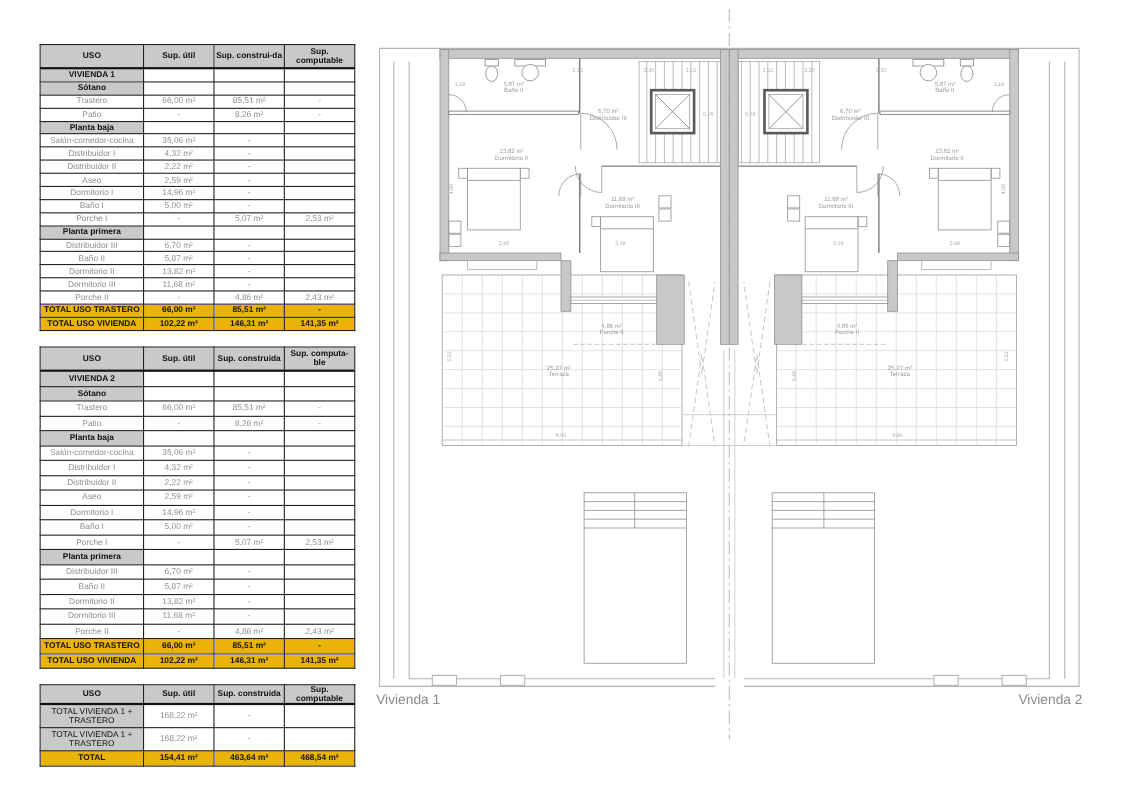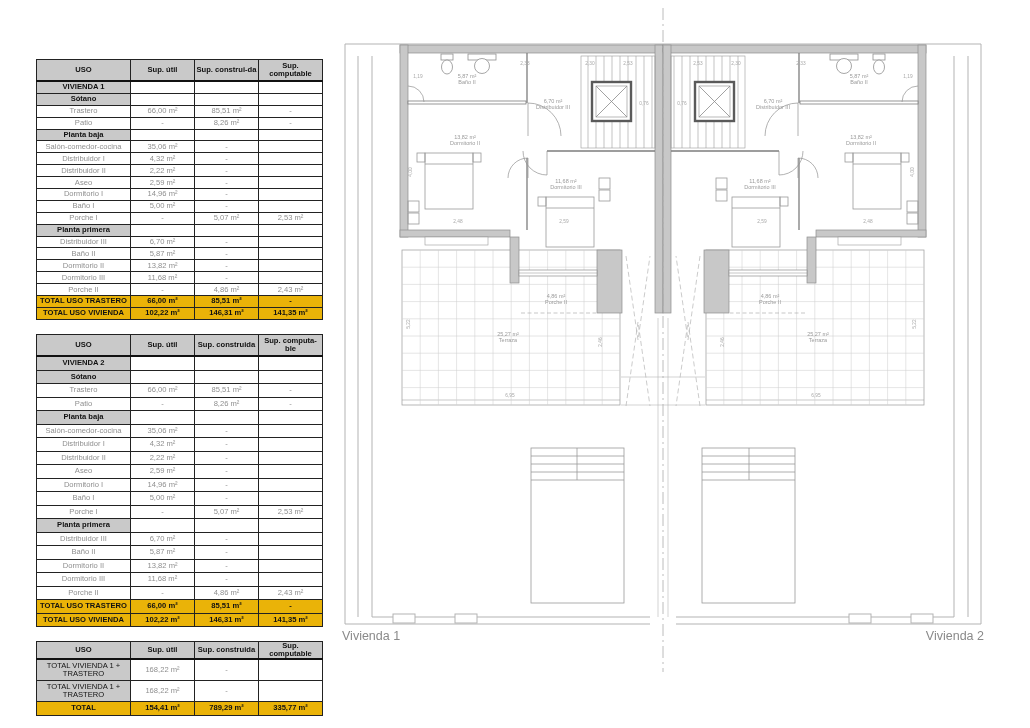--- a/index.html
+++ b/index.html
@@ -1,20 +1,20 @@
 <!DOCTYPE html>
 <html><head>
 <meta charset="utf-8">
 <style>
   html,body{margin:0;padding:0;background:#ffffff;}
   .page{position:relative;width:1030px;height:728px;background:#ffffff;overflow:hidden;
         font-family:"Liberation Sans",sans-serif;}
   
   table.areas{position:absolute;border-collapse:collapse;table-layout:fixed;background:#fff;
-              border:1.6px solid #111;margin-top:19px;}
+              border:1.6px solid #111;}
   table.areas th,table.areas td{border:1px solid #222;text-align:center;vertical-align:middle;
               padding:0 1px;font-size:7.6px;line-height:1.05;overflow:hidden;}
   table.areas th{background:#c9c9c9;font-weight:bold;color:#111;}
   table.areas thead{border-bottom:2px solid #111;}
   table.areas tr.t{border-top:1.6px solid #111;}
   td.val{color:#8f8f8f;}
   td.lbl{color:#8f8f8f;white-space:nowrap;}
   tr.b td.lbl,tr.s td.lbl{background:#c9c9c9;font-weight:bold;color:#111;}
   tr.dt td.lbl{background:#c9c9c9;font-weight:normal;color:#111;white-space:normal;}
   tr.t td{background:#eab308;font-weight:bold;color:#111;}
@@ -340,22 +340,22 @@
         </tr>
         <tr class="dt">
           <td class="lbl">TOTAL VIVIENDA 1 + TRASTERO</td>
           <td class="val">168,22 m²</td>
           <td class="val">-</td>
           <td class="val"></td>
         </tr>
         <tr class="t">
           <td class="lbl">TOTAL</td>
           <td class="val">154,41 m²</td>
-          <td class="val">789,29 m²</td>
-          <td class="val">335,77 m²</td>
+          <td class="val">463,64 m²</td>
+          <td class="val">468,54 m²</td>
         </tr>
       </tbody>
   </table>
 
   <svg class="plan" width="692" height="712" viewBox="0 0 692 712">
     <defs></defs>
 
     <g id="unit">
 
       <g stroke="#b3b3b3" stroke-width="1" fill="none">

